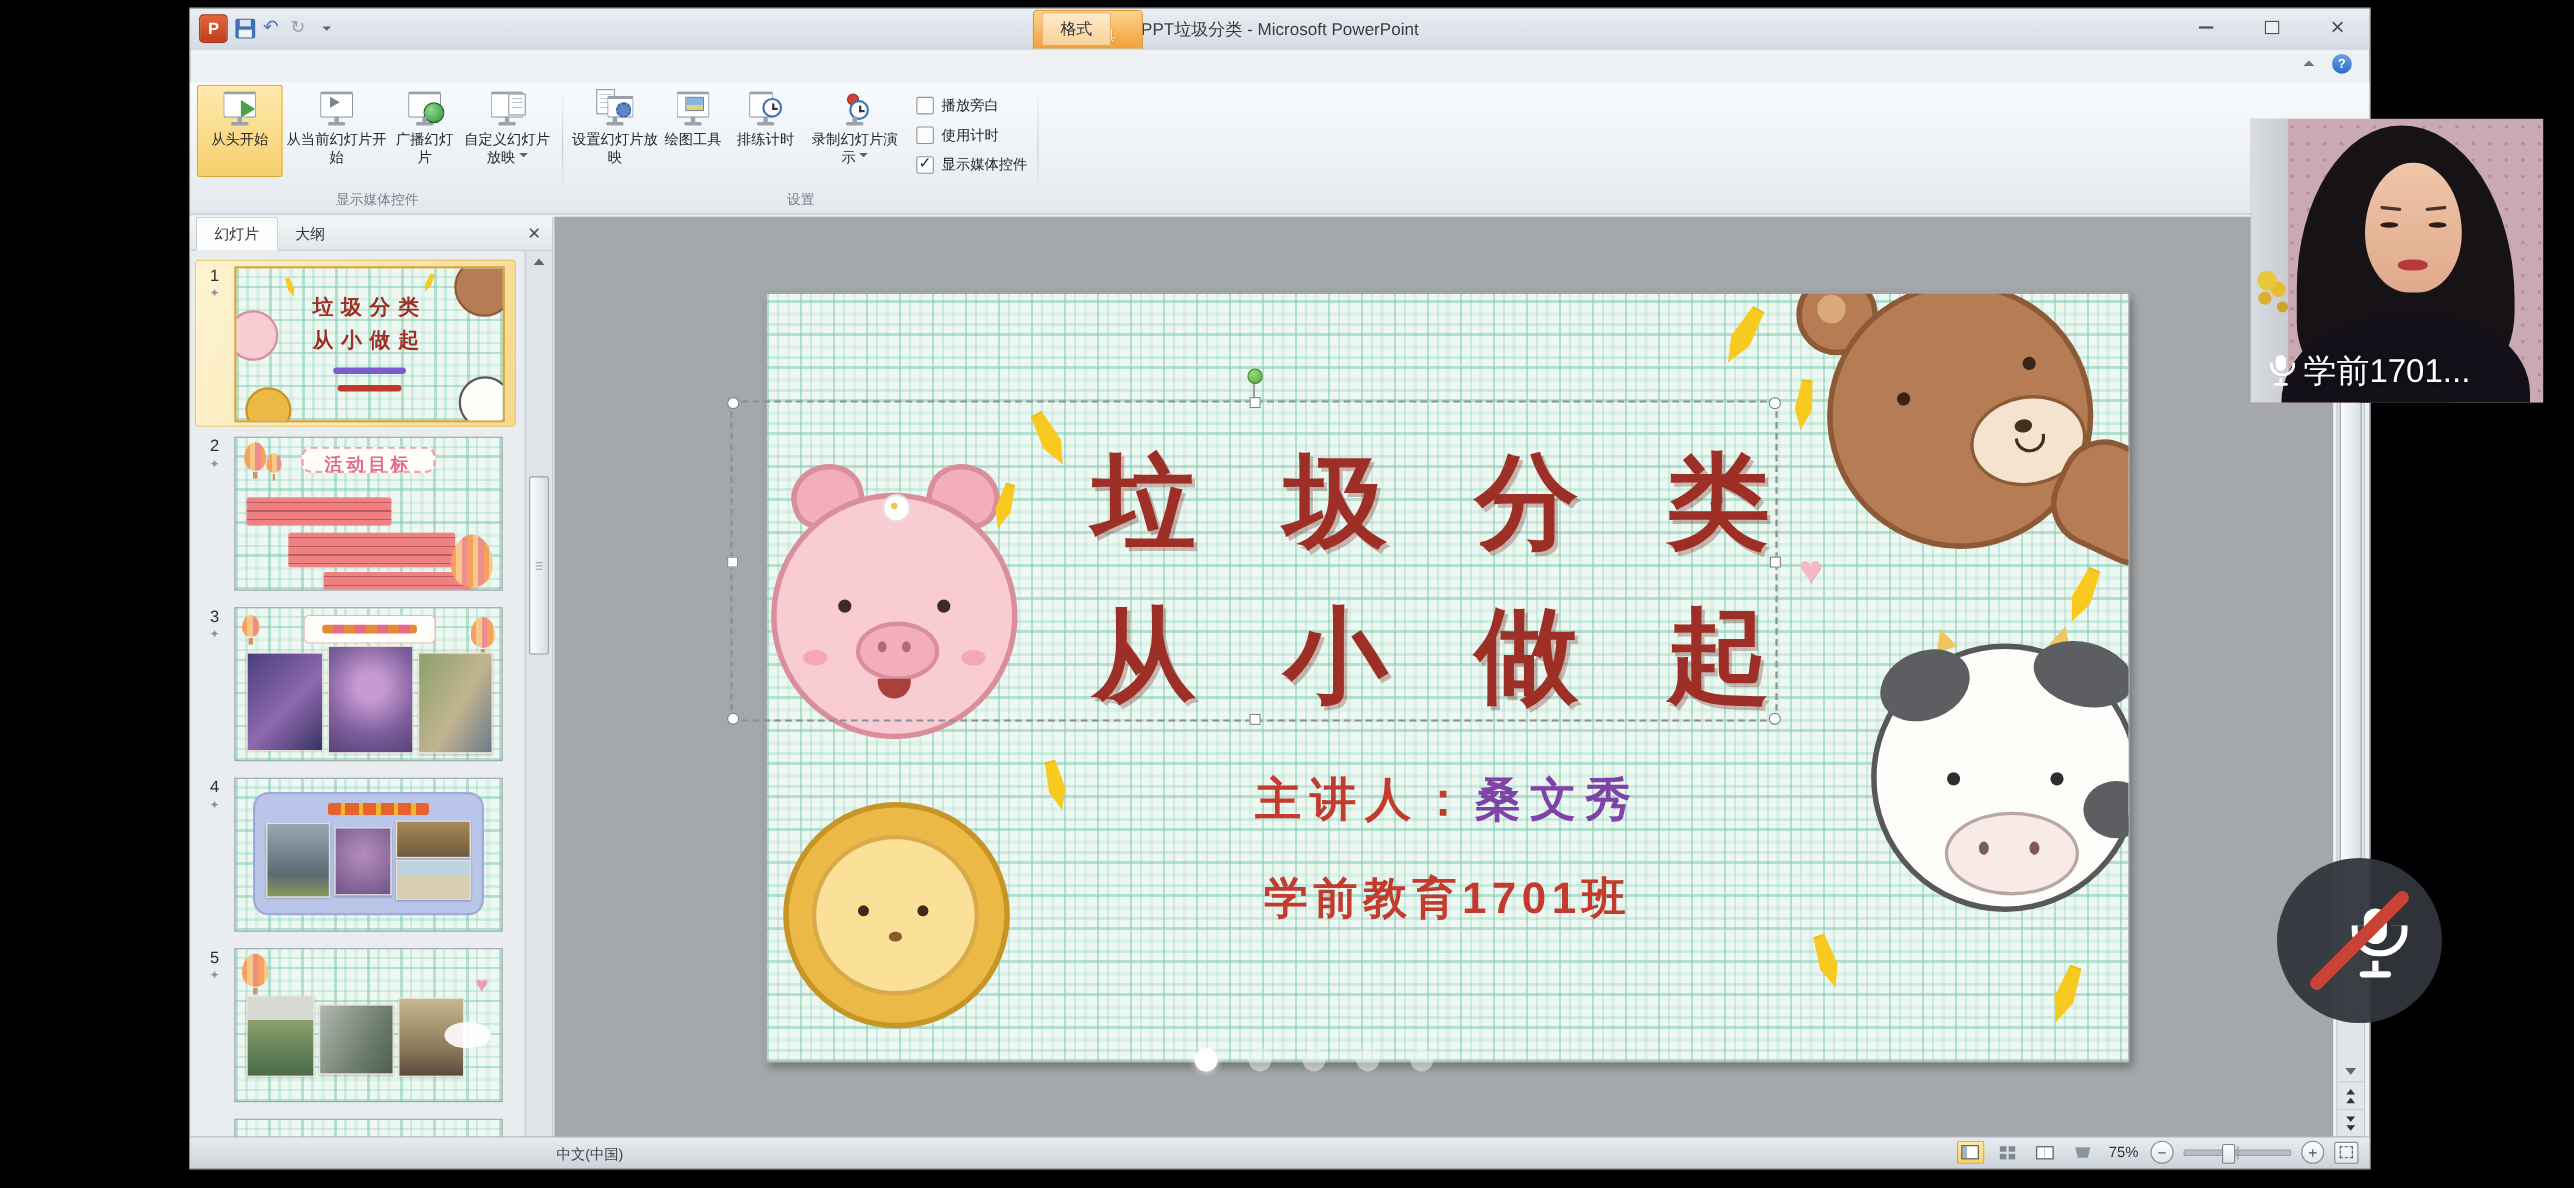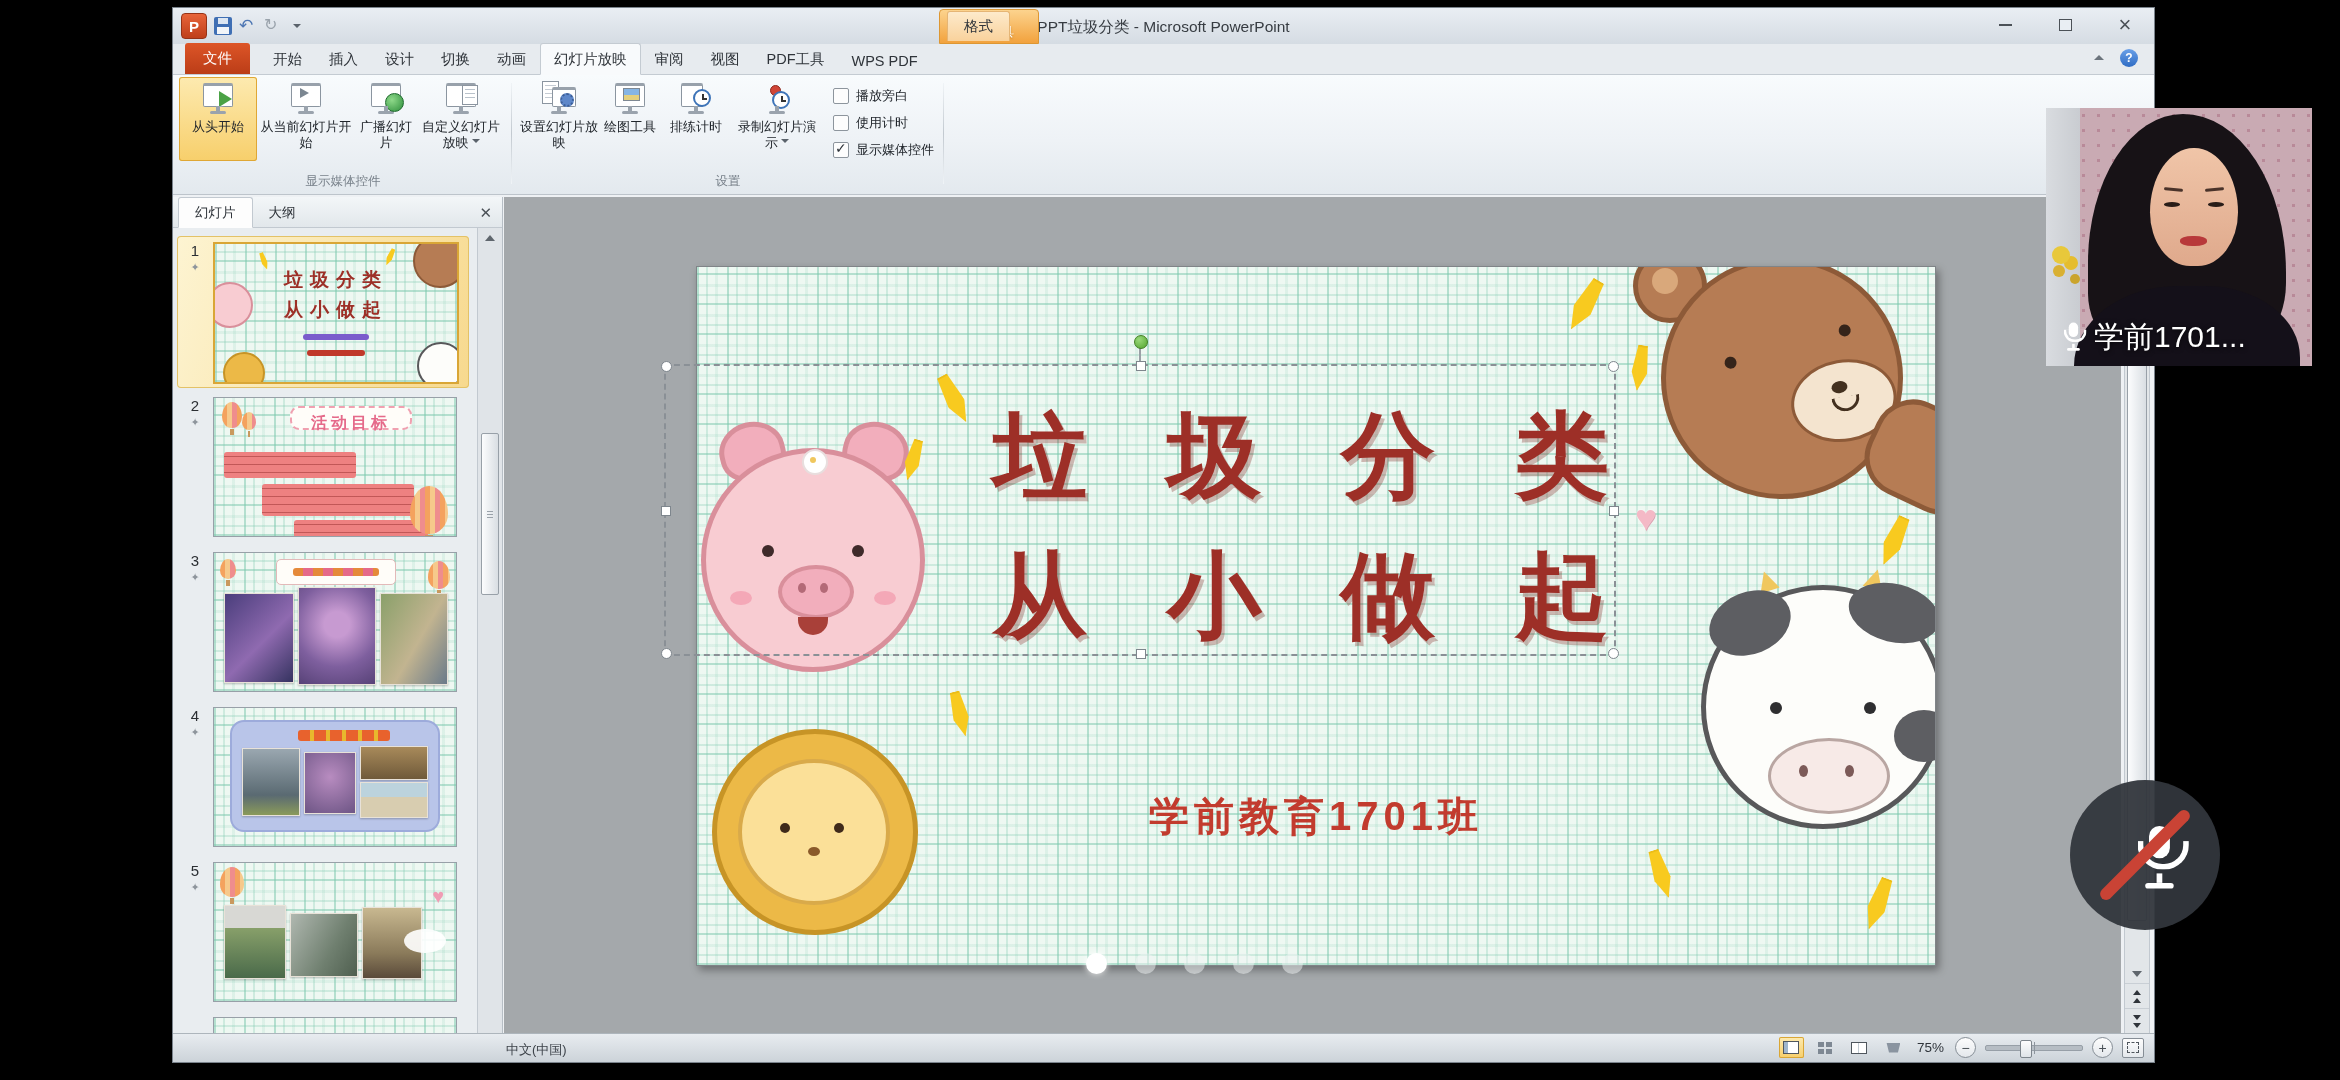--- a/index.html
+++ b/index.html
@@ -213,21 +213,21 @@
   .fitbtn{width:20px;height:18px;border:1px solid #868e96;border-radius:2px;background:linear-gradient(#fdfdfd,#e4e8ec);
           display:flex;align-items:center;justify-content:center;}
   .fitbtn i{width:10px;height:9px;border:1px dashed #4f565d;display:block;}
   
   .mini-title{position:absolute;left:0;right:0;text-align:center;font-weight:bold;color:#9d2f27;
               font-size:19px;letter-spacing:7px;line-height:1;}
   .mini-sub{position:absolute;left:50%;transform:translateX(-50%);height:6px;border-radius:3px;}
   .mb{position:absolute;border-radius:50%;box-sizing:border-box;}
   .msp{position:absolute;background:#f8ca1f;clip-path:polygon(32% 0,68% 0,80% 60%,50% 100%,20% 60%);}
   .banner2{position:absolute;left:60px;top:8px;width:122px;height:24px;background:#fffdf9;border:2px dashed #f0a0b0;
-           border-radius:9px;text-align:center;box-sizing:border-box;margin-left:16px;}
+           border-radius:9px;text-align:center;box-sizing:border-box;}
   .banner2 span{font-size:16px;color:#e56a8a;letter-spacing:4px;font-weight:bold;line-height:30px;}
   .redblk{position:absolute;background:#ee8181;border-radius:3px;
           background-image:repeating-linear-gradient(rgba(110,10,10,.0) 0 4px,rgba(110,10,10,.35) 4px 5px,rgba(110,10,10,.0) 5px 8px);}
   .balloon{position:absolute;border-radius:50% 50% 48% 48%/58% 58% 42% 42%;
            background:repeating-linear-gradient(90deg,#f4a25e 0 5px,#f6c98b 5px 10px,#ef8d8d 10px 15px);}
   .balloon::after{content:"";position:absolute;left:40%;bottom:-7px;width:20%;height:6px;background:#c9995e;}
   .ph{position:absolute;border:1px solid #e8e2d8;box-shadow:0 1px 2px rgba(0,0,0,.25);}
   .banner3{position:absolute;left:62px;top:6px;width:118px;height:24px;background:#fffdf9;border:1px solid #e3b9b9;border-radius:5px;}
   .banner3 i{position:absolute;left:16px;top:8px;right:16px;height:8px;border-radius:3px;
              background:repeating-linear-gradient(90deg,#e58a3a 0 10px,#e56a8a 10px 20px);}
@@ -291,33 +291,20 @@
         <span class="wbtn">
             <i class="gl-min"></i>
           </span>
         <span class="wbtn">
             <i class="gl-restore"></i>
           </span>
         <span class="wbtn gl-close"></span>
       </div>
     </div>
 
-    <div class="tabrow">
-      <span class="tab file">文件</span>
-      <span class="tab">开始</span>
-      <span class="tab">插入</span>
-      <span class="tab">设计</span>
-      <span class="tab">切换</span>
-      <span class="tab">动画</span>
-      <span class="tab active">幻灯片放映</span>
-      <span class="tab">审阅</span>
-      <span class="tab">视图</span>
-      <span class="tab">PDF工具</span>
-      <span class="tab">WPS PDF</span>
-    </div>
     <span class="tab format">格式</span>
     <div class="ribbon-extra">
       <span class="gl-caret"></span>
       <span class="gl-help">?</span>
     </div>
 
     <div class="ribbon">
       <div class="rgroup" style="left:6px;width:328px;">
         <div class="btnrow">
           <div class="bigbtn selected" style="width:78px;">
@@ -569,20 +556,23 @@
         <span class="spark" style="left:250px;top:424px;width:26px;height:46px;transform:rotate(-14deg);"></span>
         <span class="spark" style="left:872px;top:10px;width:32px;height:56px;transform:rotate(30deg);"></span>
         <span class="spark" style="left:930px;top:78px;width:26px;height:46px;transform:rotate(8deg);"></span>
         <span class="spark" style="left:1182px;top:248px;width:30px;height:52px;transform:rotate(24deg);"></span>
         <span class="spark" style="left:950px;top:582px;width:28px;height:50px;transform:rotate(-18deg);"></span>
         <span class="spark" style="left:1166px;top:610px;width:30px;height:54px;transform:rotate(20deg);"></span>
         <span class="heart" style="left:938px;top:230px;">♥</span>
 
         <div class="slide-title" id="t1">垃圾分类</div>
         <div class="slide-title" id="t2">从小做起</div>
+        <div class="presenter">
+          <span>主讲人：</span><span class="pname">桑文秀</span>
+        </div>
         <div class="classline">学前教育1701班</div>
       </div>
 
       <div id="selbox">
         <span class="stem"></span>
         <span class="rot"></span>
         <span class="h hc" style="left:-5px;top:-5px;"></span>
         <span class="h hc" style="right:-5px;top:-5px;"></span>
         <span class="h hc" style="left:-5px;bottom:-5px;"></span>
         <span class="h hc" style="right:-5px;bottom:-5px;"></span>

